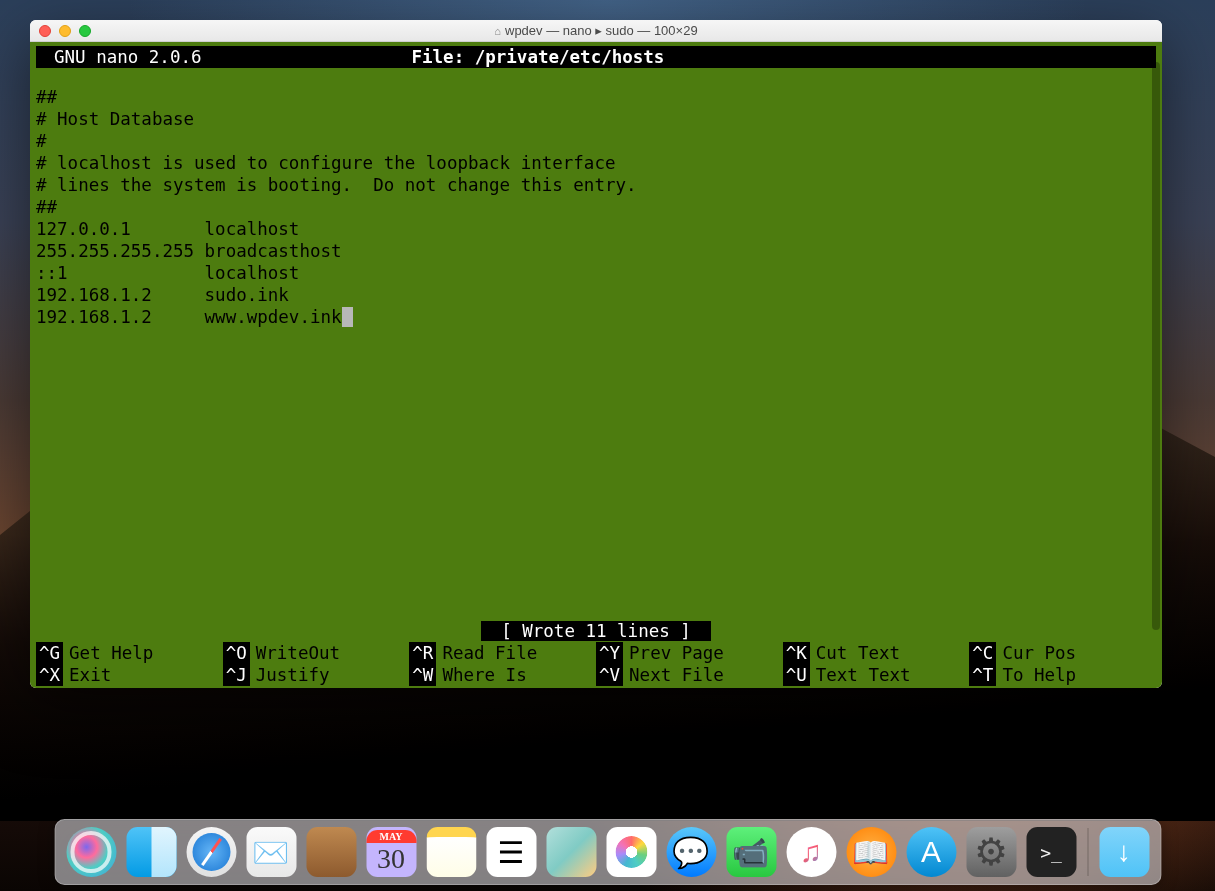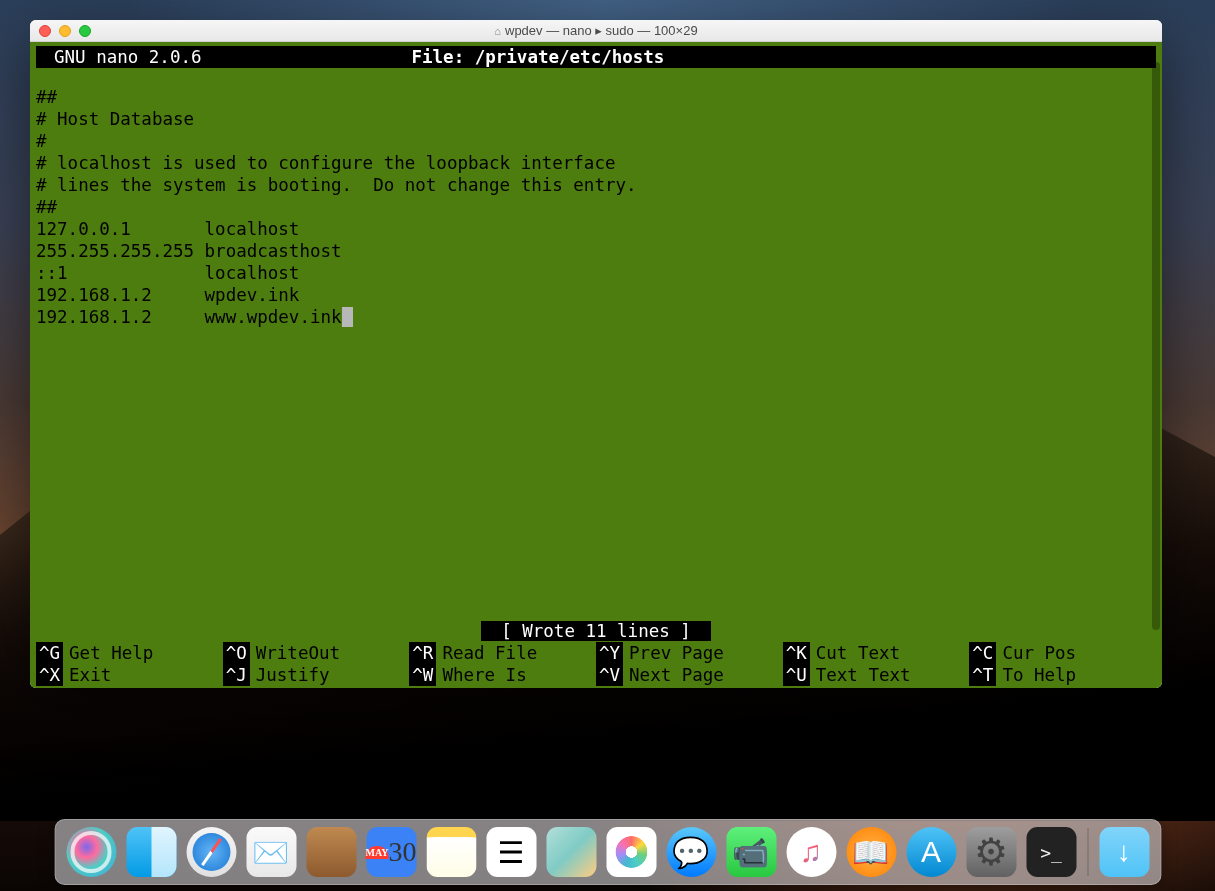--- a/index.html
+++ b/index.html
@@ -80,21 +80,21 @@
   .di-bg { width: 50px; height: 50px; border-radius: 11px; display:flex;align-items:center;justify-content:center; }
   .siri { background: radial-gradient(circle at 40% 40%, #7b68ee, #ff6b9d, #4ecdc4, #45b7d1, #1a1a2e); border-radius:50%; overflow:hidden; }
   .siri::before{content:"";width:60%;height:60%;border:4px solid rgba(255,255,255,0.7);border-radius:50%;position:absolute;}
   .finder { background: linear-gradient(#4fc3f7,#039be5); position: relative; }
   .finder::before{content:"";position:absolute;right:0;top:0;bottom:0;width:50%;background:linear-gradient(#e1f5fe,#b3e5fc);border-radius:0 11px 11px 0;}
   .safari { background: linear-gradient(#f5f5f5,#e0e0e0); border-radius:50%; position:relative;}
   .safari::before{content:"";position:absolute;inset:6px;border-radius:50%;background:radial-gradient(circle,#64b5f6,#1976d2);}
   .safari::after{content:"";position:absolute;left:50%;top:18%;width:3px;height:64%;background:linear-gradient(#ff5252 50%,#fff 50%);transform:translateX(-50%) rotate(35deg);}
   .mail { background: linear-gradient(#fafafa,#e8e8e8); }
   .contacts { background: linear-gradient(#bf8950,#8d5a2e); }
-  .calendar { background: #3b82f6; flex-direction: row; font-family:-apple-system; }
+  .calendar { background: #c4b5fd; flex-direction: column; font-family:-apple-system; }
   .calendar .month{background:#ff3b30;color:#fff;font-size:10px;font-weight:700;width:100%;text-align:center;border-radius:11px 11px 0 0;padding:1px 0;}
   .calendar .day{color:#333;font-size:28px;font-weight:300;}
   .notes { background: linear-gradient(#fff,#fffde7); border-top: 10px solid #ffd54f; box-sizing:border-box;}
   .reminders { background: #fff; }
   .maps { background: linear-gradient(135deg,#b2dfdb,#80cbc4,#ffcc80); }
   .photos { background: #fff; }
   .photos::before{content:"";width:32px;height:32px;background:conic-gradient(#ff6b6b,#ffd93d,#6bcf7f,#4ecdc4,#45b7d1,#a78bfa,#f472b6,#ff6b6b);border-radius:50%;-webkit-mask:radial-gradient(circle,transparent 25%,#000 26%);}
   .messages { background: linear-gradient(#5ac8fa,#007aff); border-radius:50%;}
   .facetime { background: linear-gradient(#5ef07b,#28c840); }
   .itunes { background: #fff; border-radius:50%; }
@@ -136,21 +136,21 @@
 
     <div class="content"><span>##</span>
 <span># Host Database</span>
 <span>#</span>
 <span># localhost is used to configure the loopback interface</span>
 <span># lines the system is booting.  Do not change this entry.</span>
 <span>##</span>
 <span>127.0.0.1       localhost</span>
 <span>255.255.255.255 broadcasthost</span>
 <span>::1             localhost</span>
-<span>192.168.1.2     wpdev.ink</span>
+<span>192.168.1.2     sudo.ink</span>
 <span>192.168.1.2     www.wpdev.ink</span><span class="cursor-block"></span></div>
 
     <div class="nano-status">
       <span>[ Wrote 11 lines ]</span>
     </div>
 
     <div class="nano-shortcuts">
       <div class="sc">
           <span class="key">^G</span>
           <span>Get Help</span>
@@ -184,21 +184,21 @@
       <div class="sc">
           <span class="key">^J</span>
           <span>Justify</span>
         </div>
       <div class="sc">
           <span class="key">^W</span>
           <span>Where Is</span>
         </div>
       <div class="sc">
           <span class="key">^V</span>
-          <span>Next Page</span>
+          <span>Next File</span>
         </div>
       <div class="sc">
           <span class="key">^U</span>
           <span>Text Text</span>
         </div>
       <div class="sc">
           <span class="key">^T</span>
           <span>To Help</span>
         </div>
     </div>

